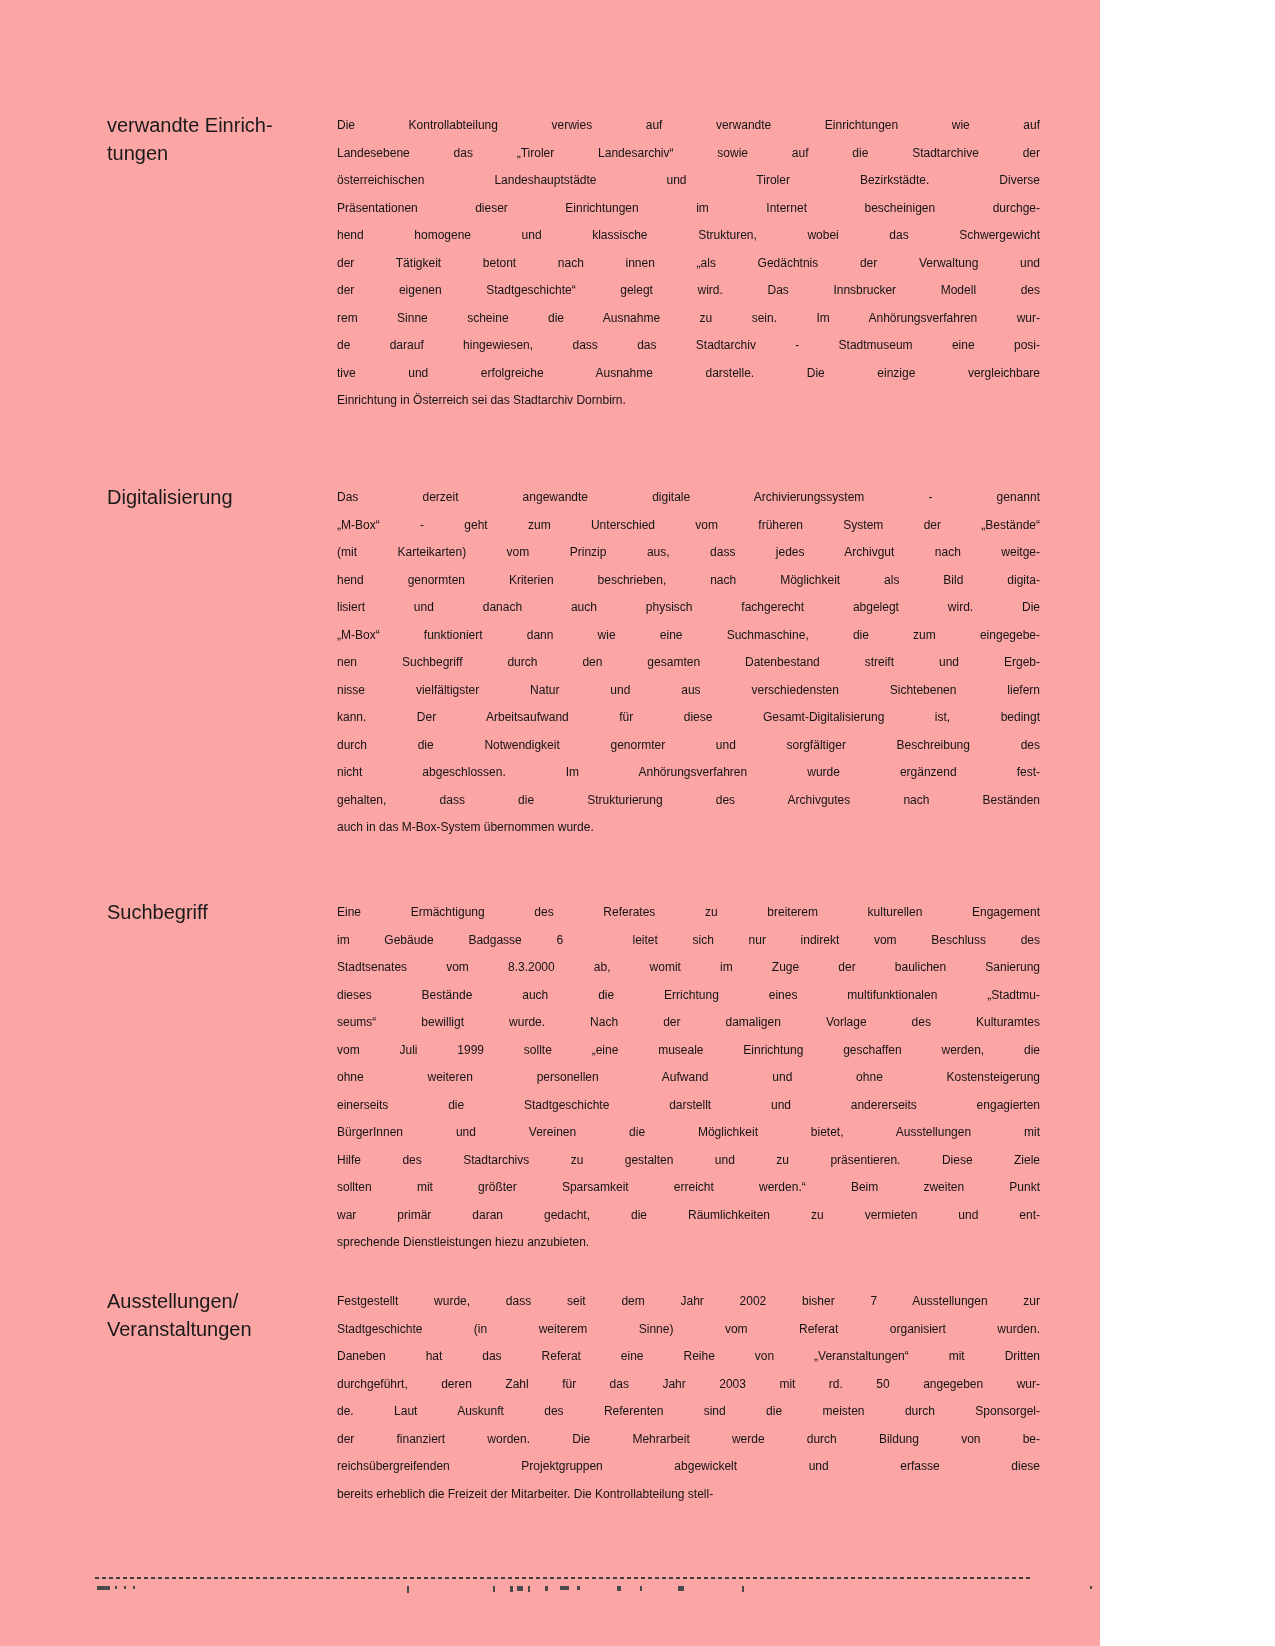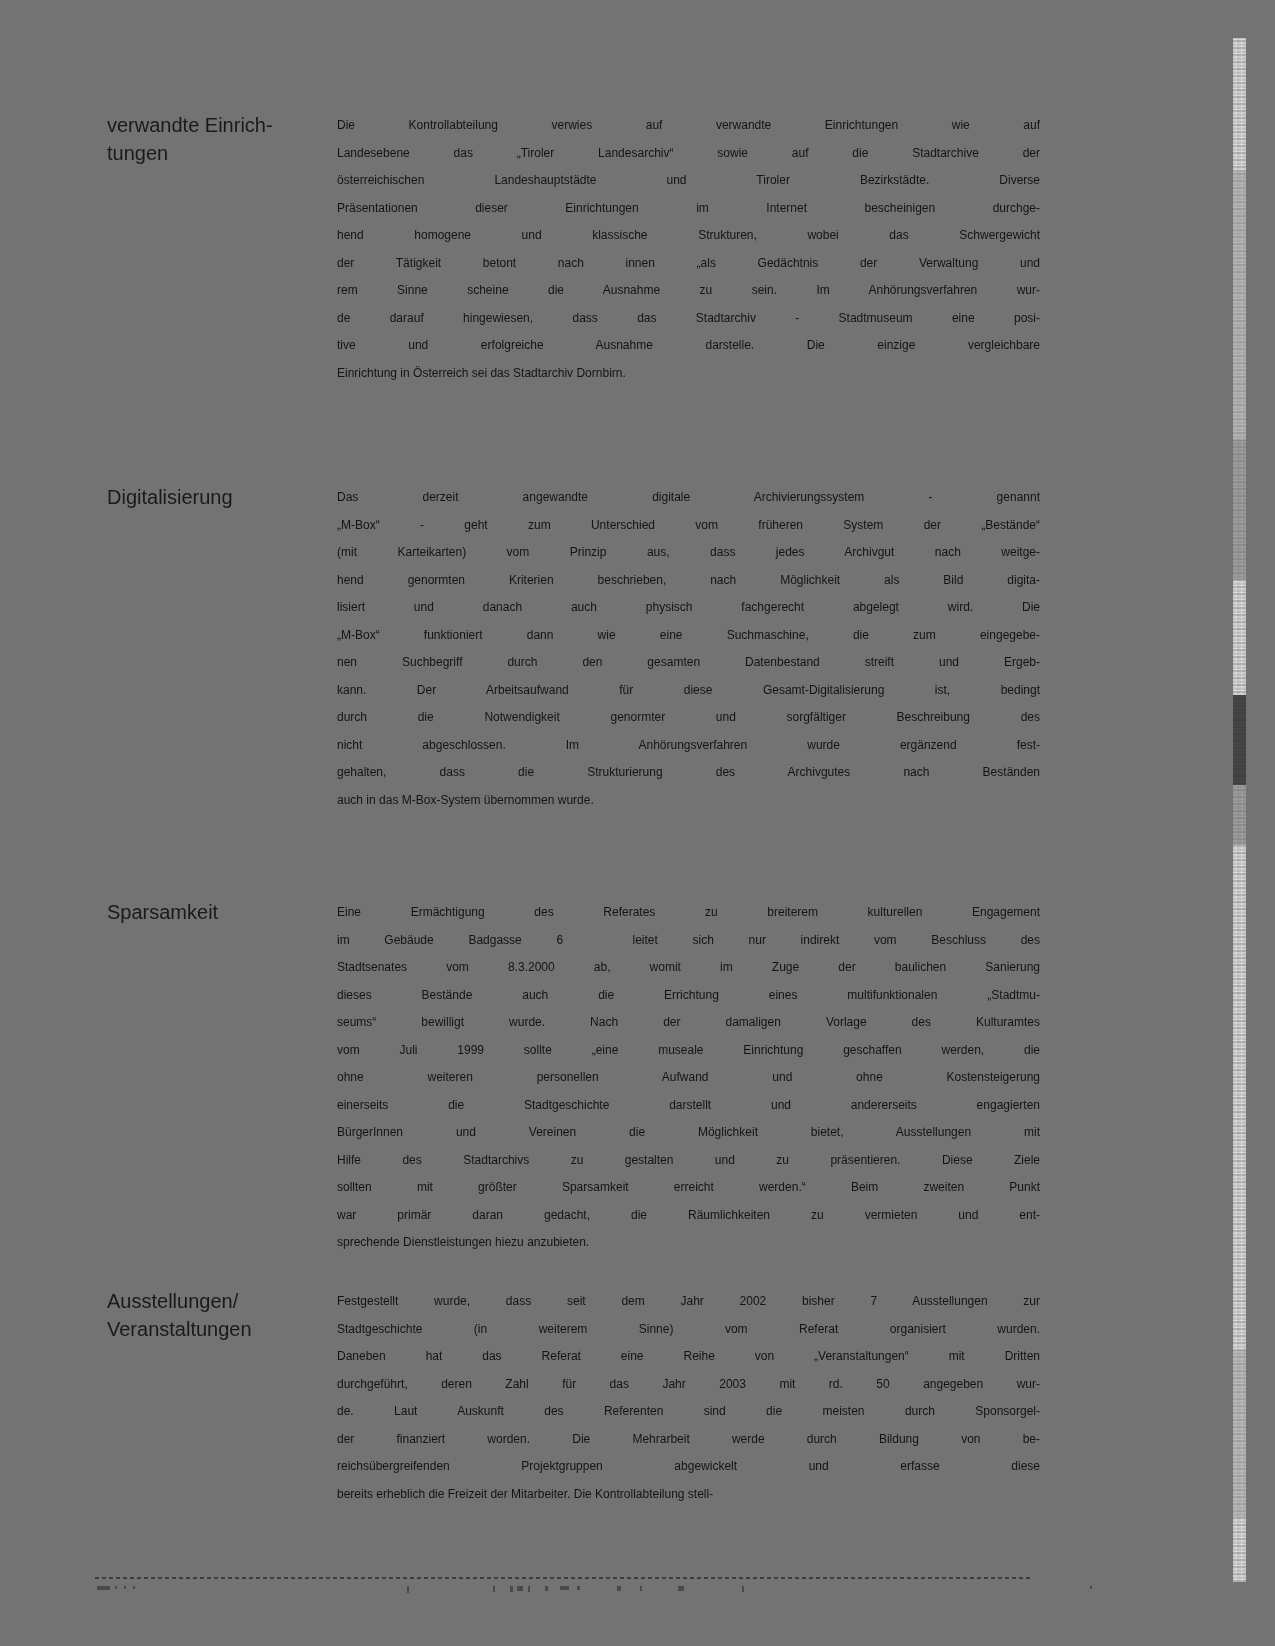--- a/index.html
+++ b/index.html
@@ -3,23 +3,23 @@
 <meta charset="utf-8">
 <style>
   html, body {
     margin: 0;
     padding: 0;
     background: #ffffff;
     font-family: "Liberation Sans", sans-serif;
   }
   .page {
     position: relative;
-    width: 1275px;
+    width: 1100px;
     height: 1646px;
-    background: #737373;
+    background: #fca5a5;
     overflow: hidden;
     color: #121212;
   }
   
   .row { position: absolute; left: 0; width: 100%; }
   .label {
     position: absolute;
     left: 107px;
     width: 225px;
     font-size: 20px;
@@ -91,50 +91,52 @@
         <div>verwandte Einrich-</div>
         <div>tungen</div>
       </div>
     <div class="para">
         <div class="jline">Die Kontrollabteilung verwies auf verwandte Einrichtungen wie auf</div>
         <div class="jline">Landesebene das „Tiroler Landesarchiv“ sowie auf die Stadtarchive der</div>
         <div class="jline">österreichischen Landeshauptstädte und Tiroler Bezirkstädte. Diverse</div>
         <div class="jline">Präsentationen dieser Einrichtungen im Internet bescheinigen durchge-</div>
         <div class="jline">hend homogene und klassische Strukturen, wobei das Schwergewicht</div>
         <div class="jline">der Tätigkeit betont nach innen „als Gedächtnis der Verwaltung und</div>
+        <div class="jline">der eigenen Stadtgeschichte“ gelegt wird. Das Innsbrucker Modell des</div>
         <div class="jline">rem Sinne scheine die Ausnahme zu sein. Im Anhörungsverfahren wur-</div>
         <div class="jline">de darauf hingewiesen, dass das Stadtarchiv - Stadtmuseum eine posi-</div>
         <div class="jline">tive und erfolgreiche Ausnahme darstelle. Die einzige vergleichbare</div>
         <div class="jline last">Einrichtung in Österreich sei das Stadtarchiv Dornbirn.</div>
       </div>
   </section>
 
   <section class="row" id="sec1">
     <div class="label">
         <div>Digitalisierung</div>
       </div>
     <div class="para">
         <div class="jline">Das derzeit angewandte digitale Archivierungssystem - genannt</div>
         <div class="jline">„M-Box“ - geht zum Unterschied vom früheren System der „Bestände“</div>
         <div class="jline">(mit Karteikarten) vom Prinzip aus, dass jedes Archivgut nach weitge-</div>
         <div class="jline">hend genormten Kriterien beschrieben, nach Möglichkeit als Bild digita-</div>
         <div class="jline">lisiert und danach auch physisch fachgerecht abgelegt wird. Die</div>
         <div class="jline">„M-Box“ funktioniert dann wie eine Suchmaschine, die zum eingegebe-</div>
         <div class="jline">nen Suchbegriff durch den gesamten Datenbestand streift und Ergeb-</div>
+        <div class="jline">nisse vielfältigster Natur und aus verschiedensten Sichtebenen liefern</div>
         <div class="jline">kann. Der Arbeitsaufwand für diese Gesamt-Digitalisierung ist, bedingt</div>
         <div class="jline">durch die Notwendigkeit genormter und sorgfältiger Beschreibung des</div>
         <div class="jline">nicht abgeschlossen. Im Anhörungsverfahren wurde ergänzend fest-</div>
         <div class="jline">gehalten, dass die Strukturierung des Archivgutes nach Beständen</div>
         <div class="jline last">auch in das M-Box-System übernommen wurde.</div>
       </div>
   </section>
 
   <section class="row" id="sec2">
     <div class="label">
-        <div>Sparsamkeit</div>
+        <div>Suchbegriff</div>
       </div>
     <div class="para">
         <div class="jline">Eine Ermächtigung des Referates zu breiterem kulturellen Engagement</div>
         <div class="jline">im Gebäude Badgasse 6&nbsp; leitet sich nur indirekt vom Beschluss des</div>
         <div class="jline">Stadtsenates vom 8.3.2000 ab, womit im Zuge der baulichen Sanierung</div>
         <div class="jline">dieses Bestände auch die Errichtung eines multifunktionalen „Stadtmu-</div>
         <div class="jline">seums“ bewilligt wurde. Nach der damaligen Vorlage des Kulturamtes</div>
         <div class="jline">vom Juli 1999 sollte „eine museale Einrichtung geschaffen werden, die</div>
         <div class="jline">ohne weiteren personellen Aufwand und ohne Kostensteigerung</div>
         <div class="jline">einerseits die Stadtgeschichte darstellt und andererseits engagierten</div>

